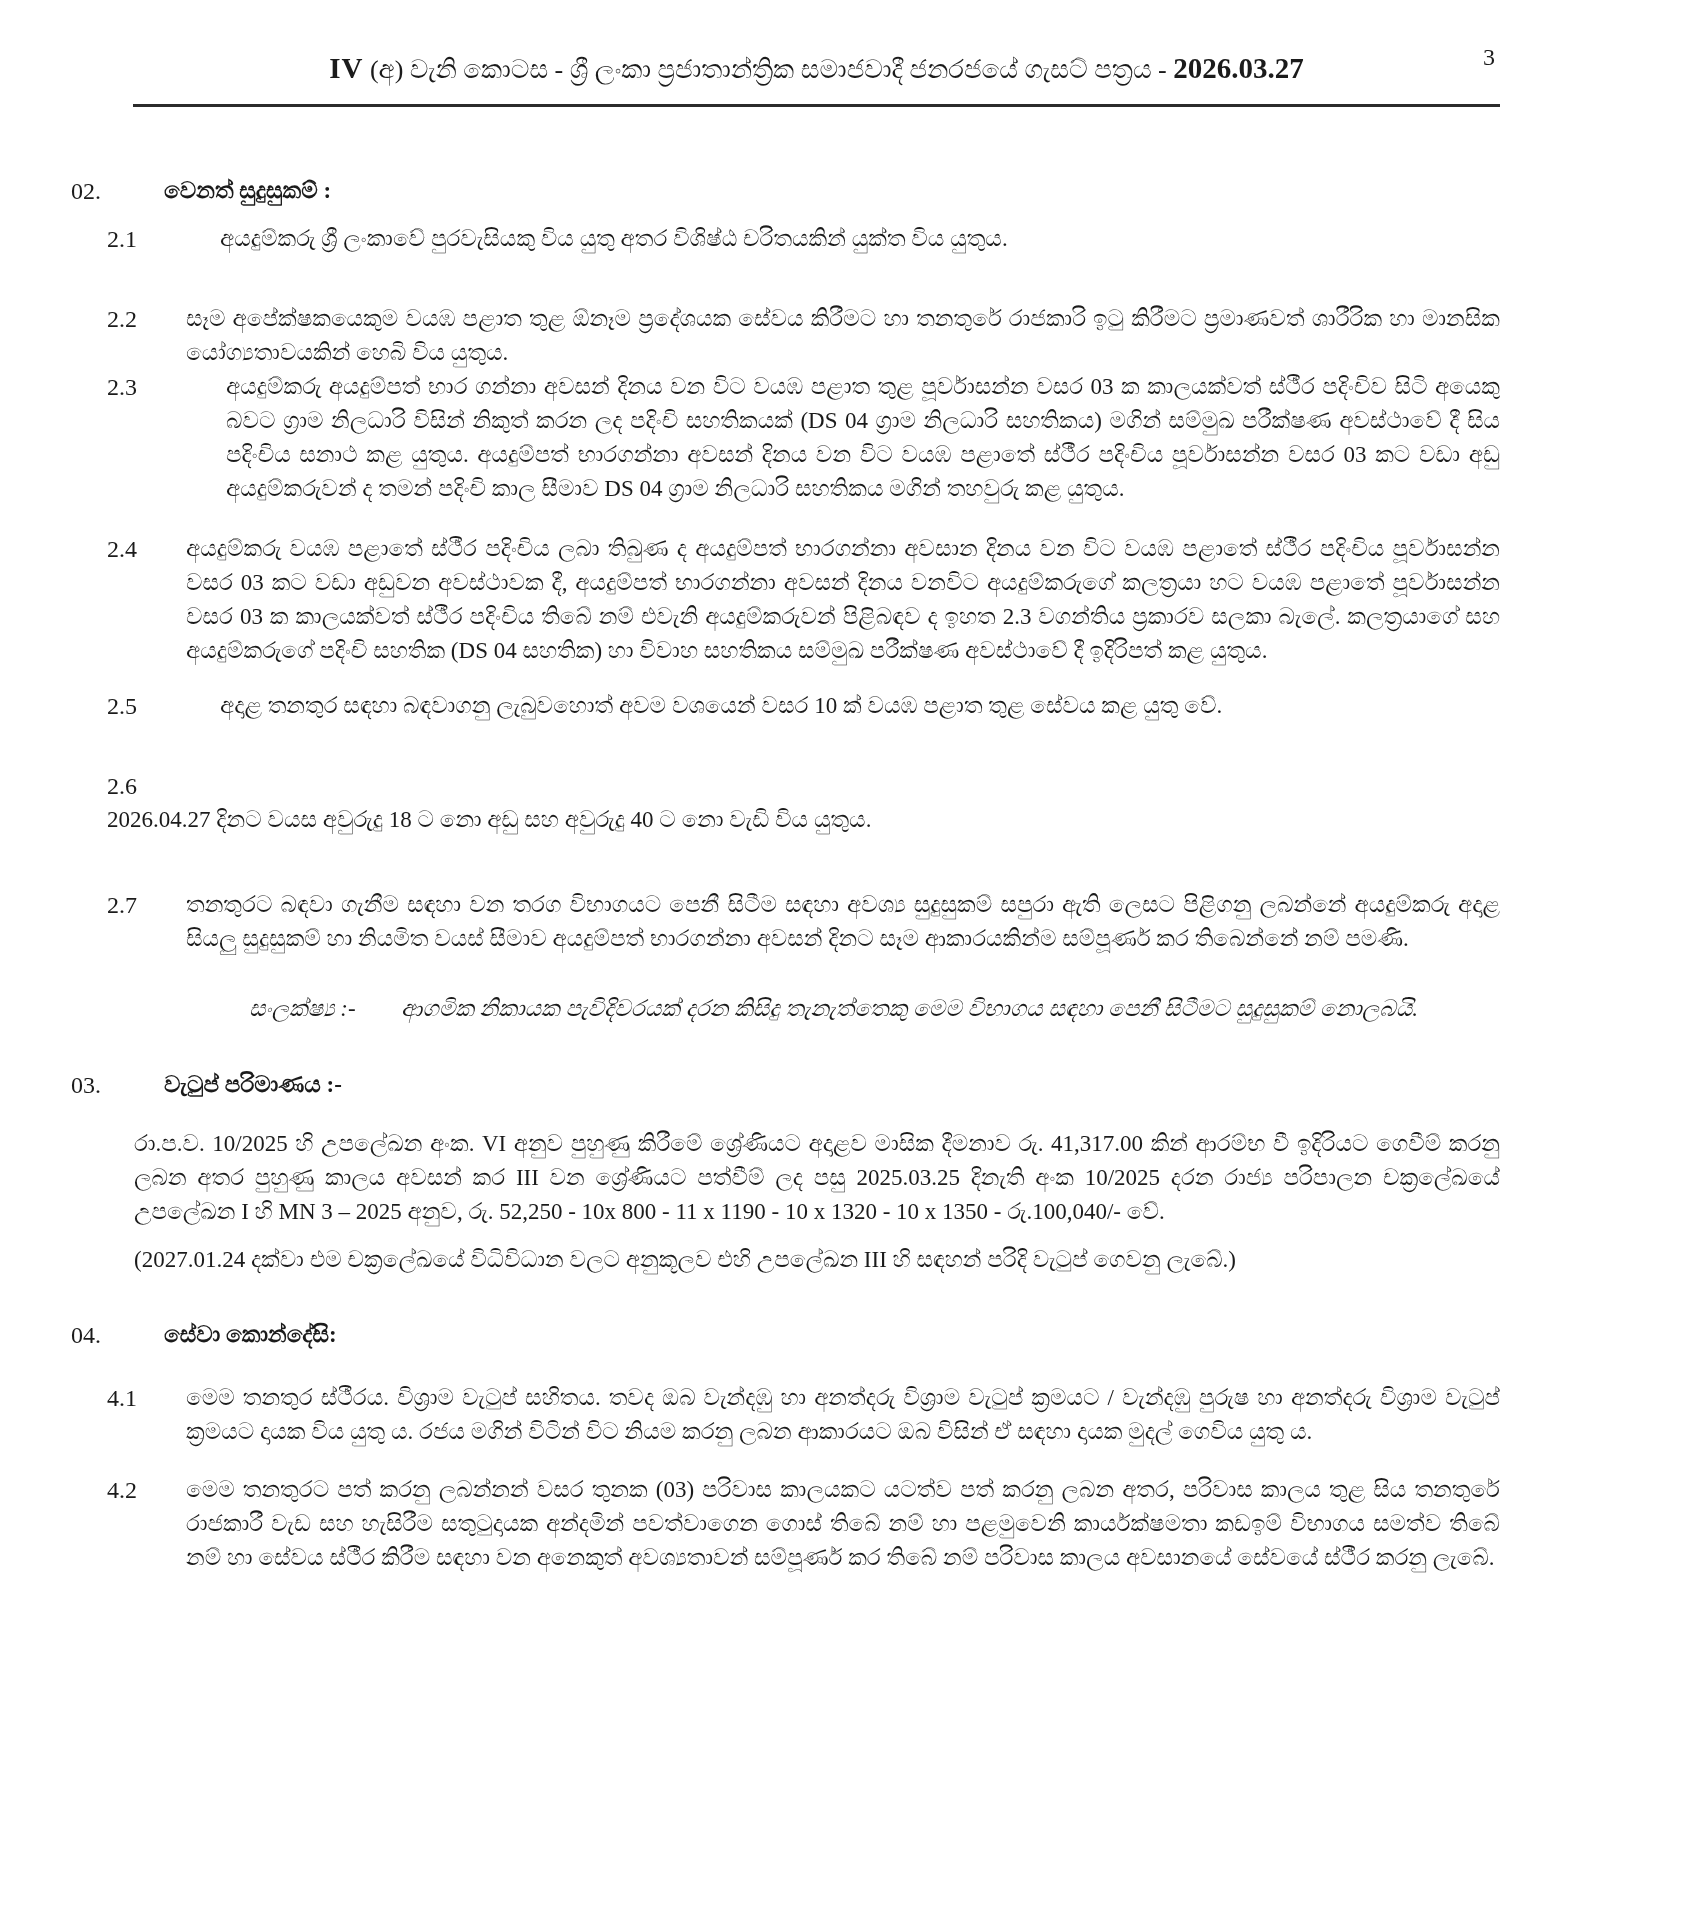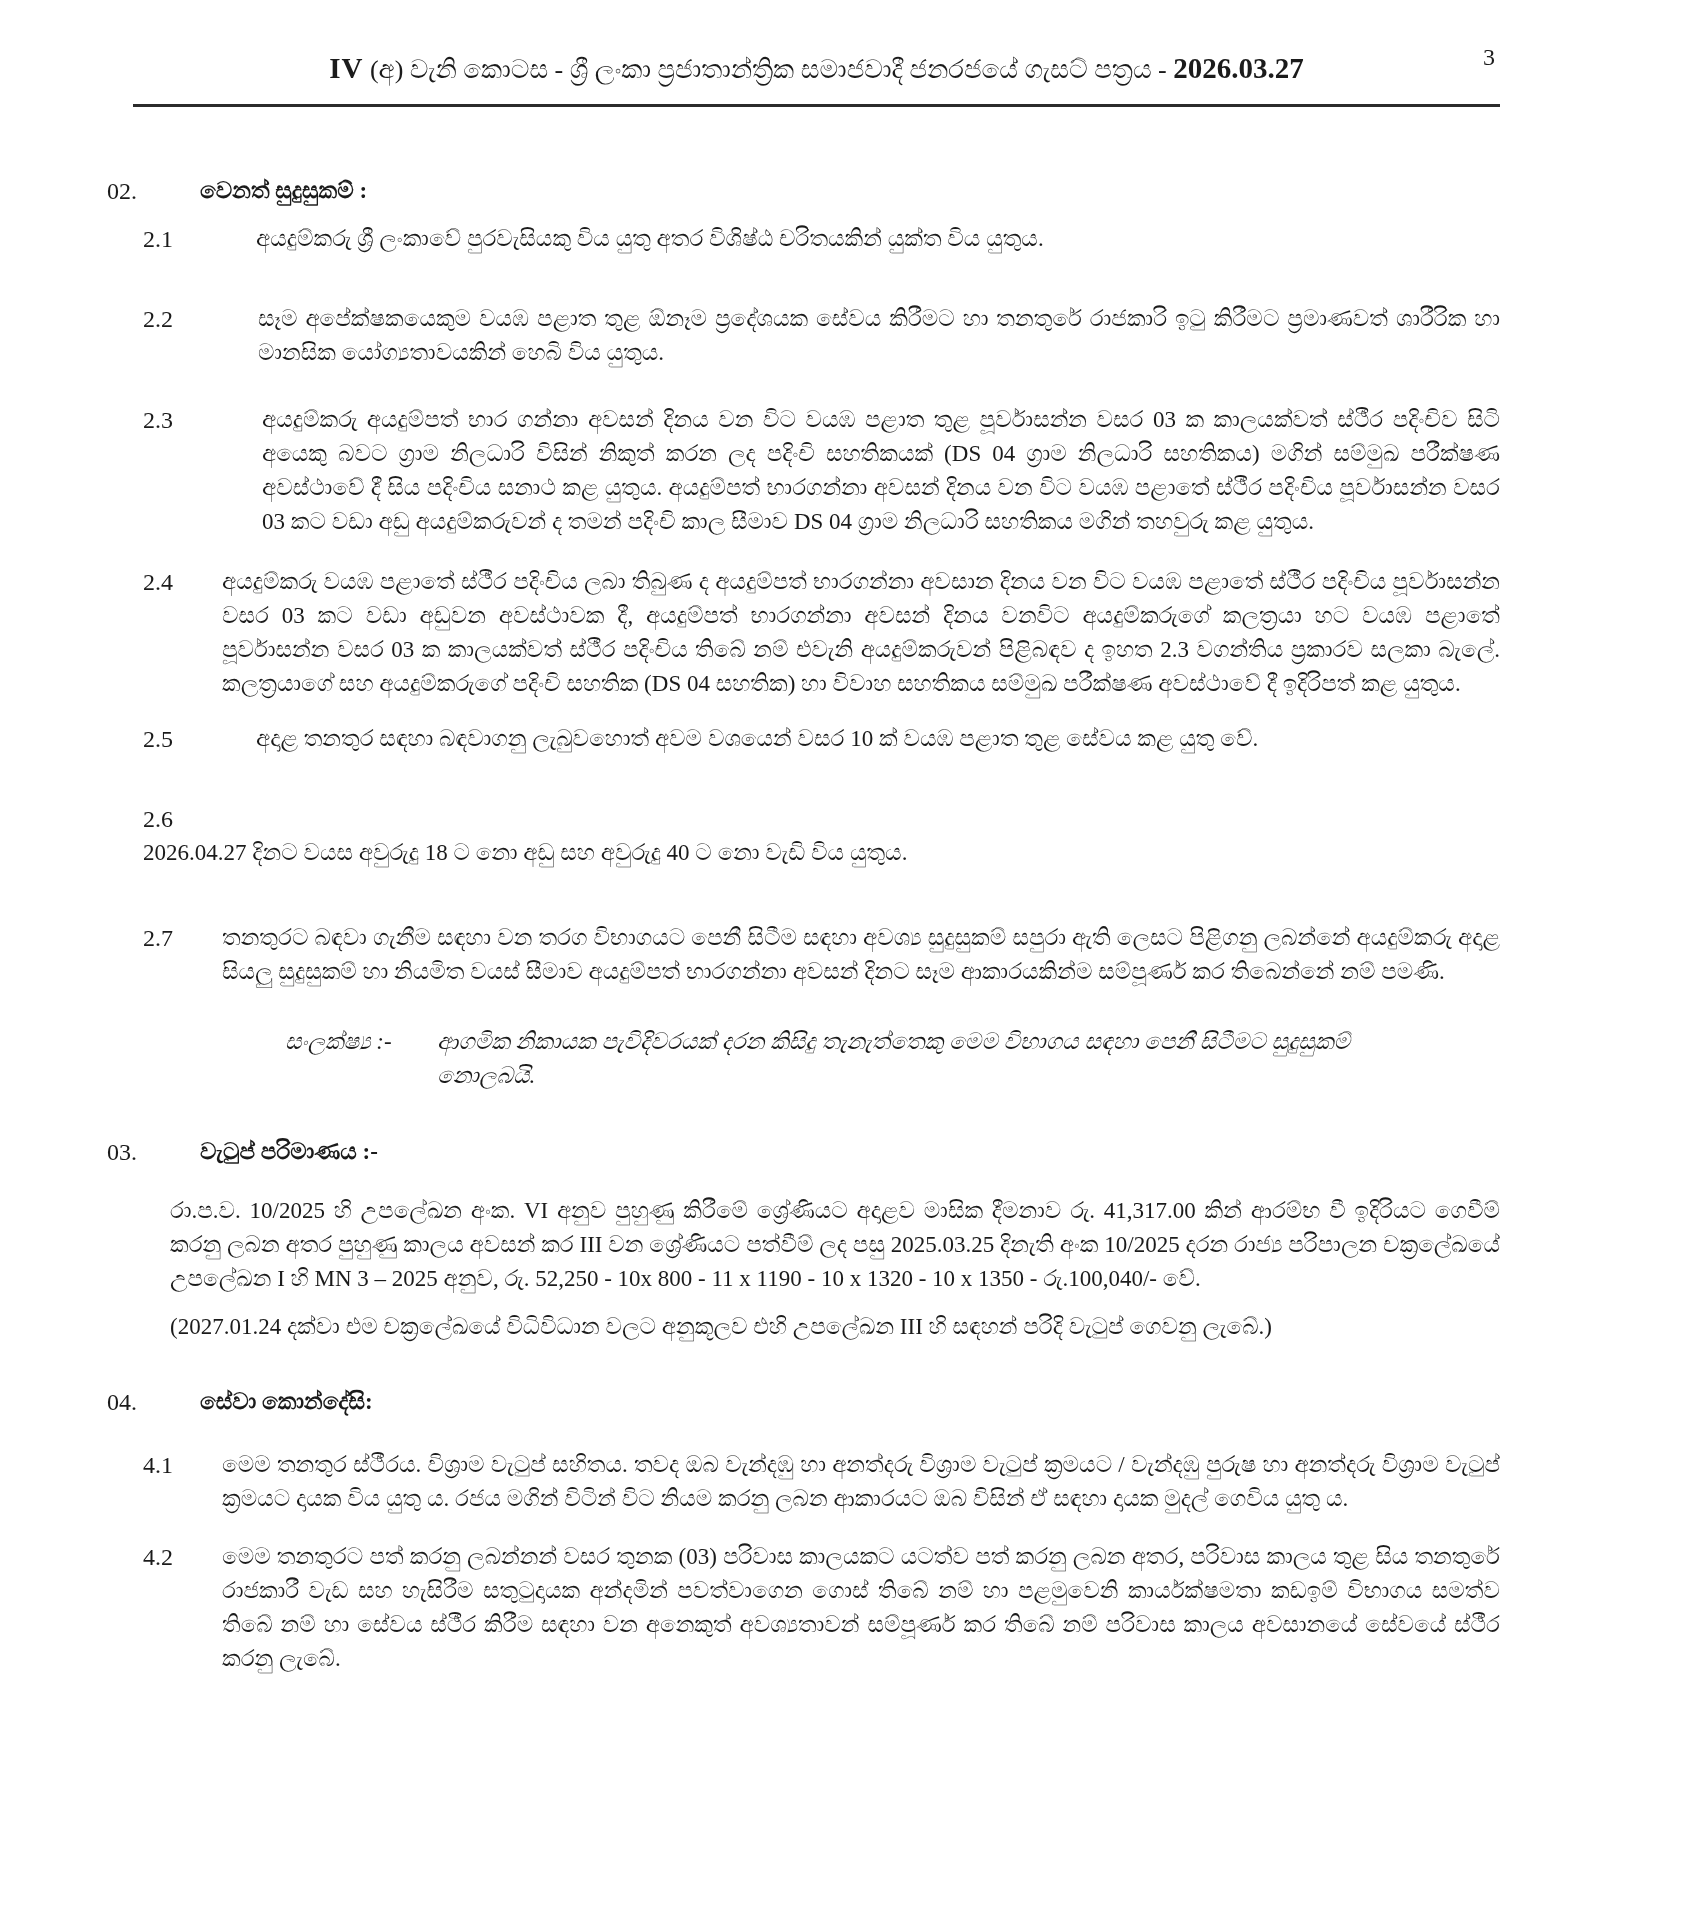--- a/index.html
+++ b/index.html
@@ -24,21 +24,21 @@
   .hdr-pageno{
     position:absolute;right:205px;top:44px;
     font-size:24px;
   }
   .hdr-rule{
     position:absolute;left:133px;top:104px;
     width:1367px;height:3px;background:#2b2b2b;
   }
   
   .content{
-    padding:68px 200px 0 107px;
+    padding:68px 200px 0 71px;
     font-size:23px;line-height:34px;
     text-align:left;
   }
   .sec-head{display:flex;margin:0;}
   .sec-no{width:93px;flex-shrink:0;font-size:24px;}
   .sec-title{font-weight:bold;}
   .item{display:flex;margin-left:36px;}
   .item-no{width:79px;flex-shrink:0;font-size:24px;}
   .item-text{flex:1;text-align:justify;}
   .note{
@@ -49,21 +49,21 @@
   .note-text{flex:1;}
   .para{margin-left:63px;text-align:justify;}
   
   .mb14{margin-bottom:14px;}
   .mb21{margin-bottom:21px;}
   .mb24{margin-bottom:24px;}
   .mb25{margin-bottom:25px;}
   .mb26{margin-bottom:26px;gap:40px;}
   .mb29{margin-bottom:29px;}
   .mb31{margin-bottom:14px;}
-  .mb33{margin-bottom:33px;gap:36px;}
+  .mb33{}
   .mb36{margin-bottom:36px;}
   .mb41{margin-bottom:41px;}
   .mb42{margin-bottom:42px;}
   .mb46{margin-bottom:46px;gap:34px;}
   .mb51{margin-bottom:51px;flex-direction:column;}
 </style>
 </head>
 <body>
 
 <div class="page">

